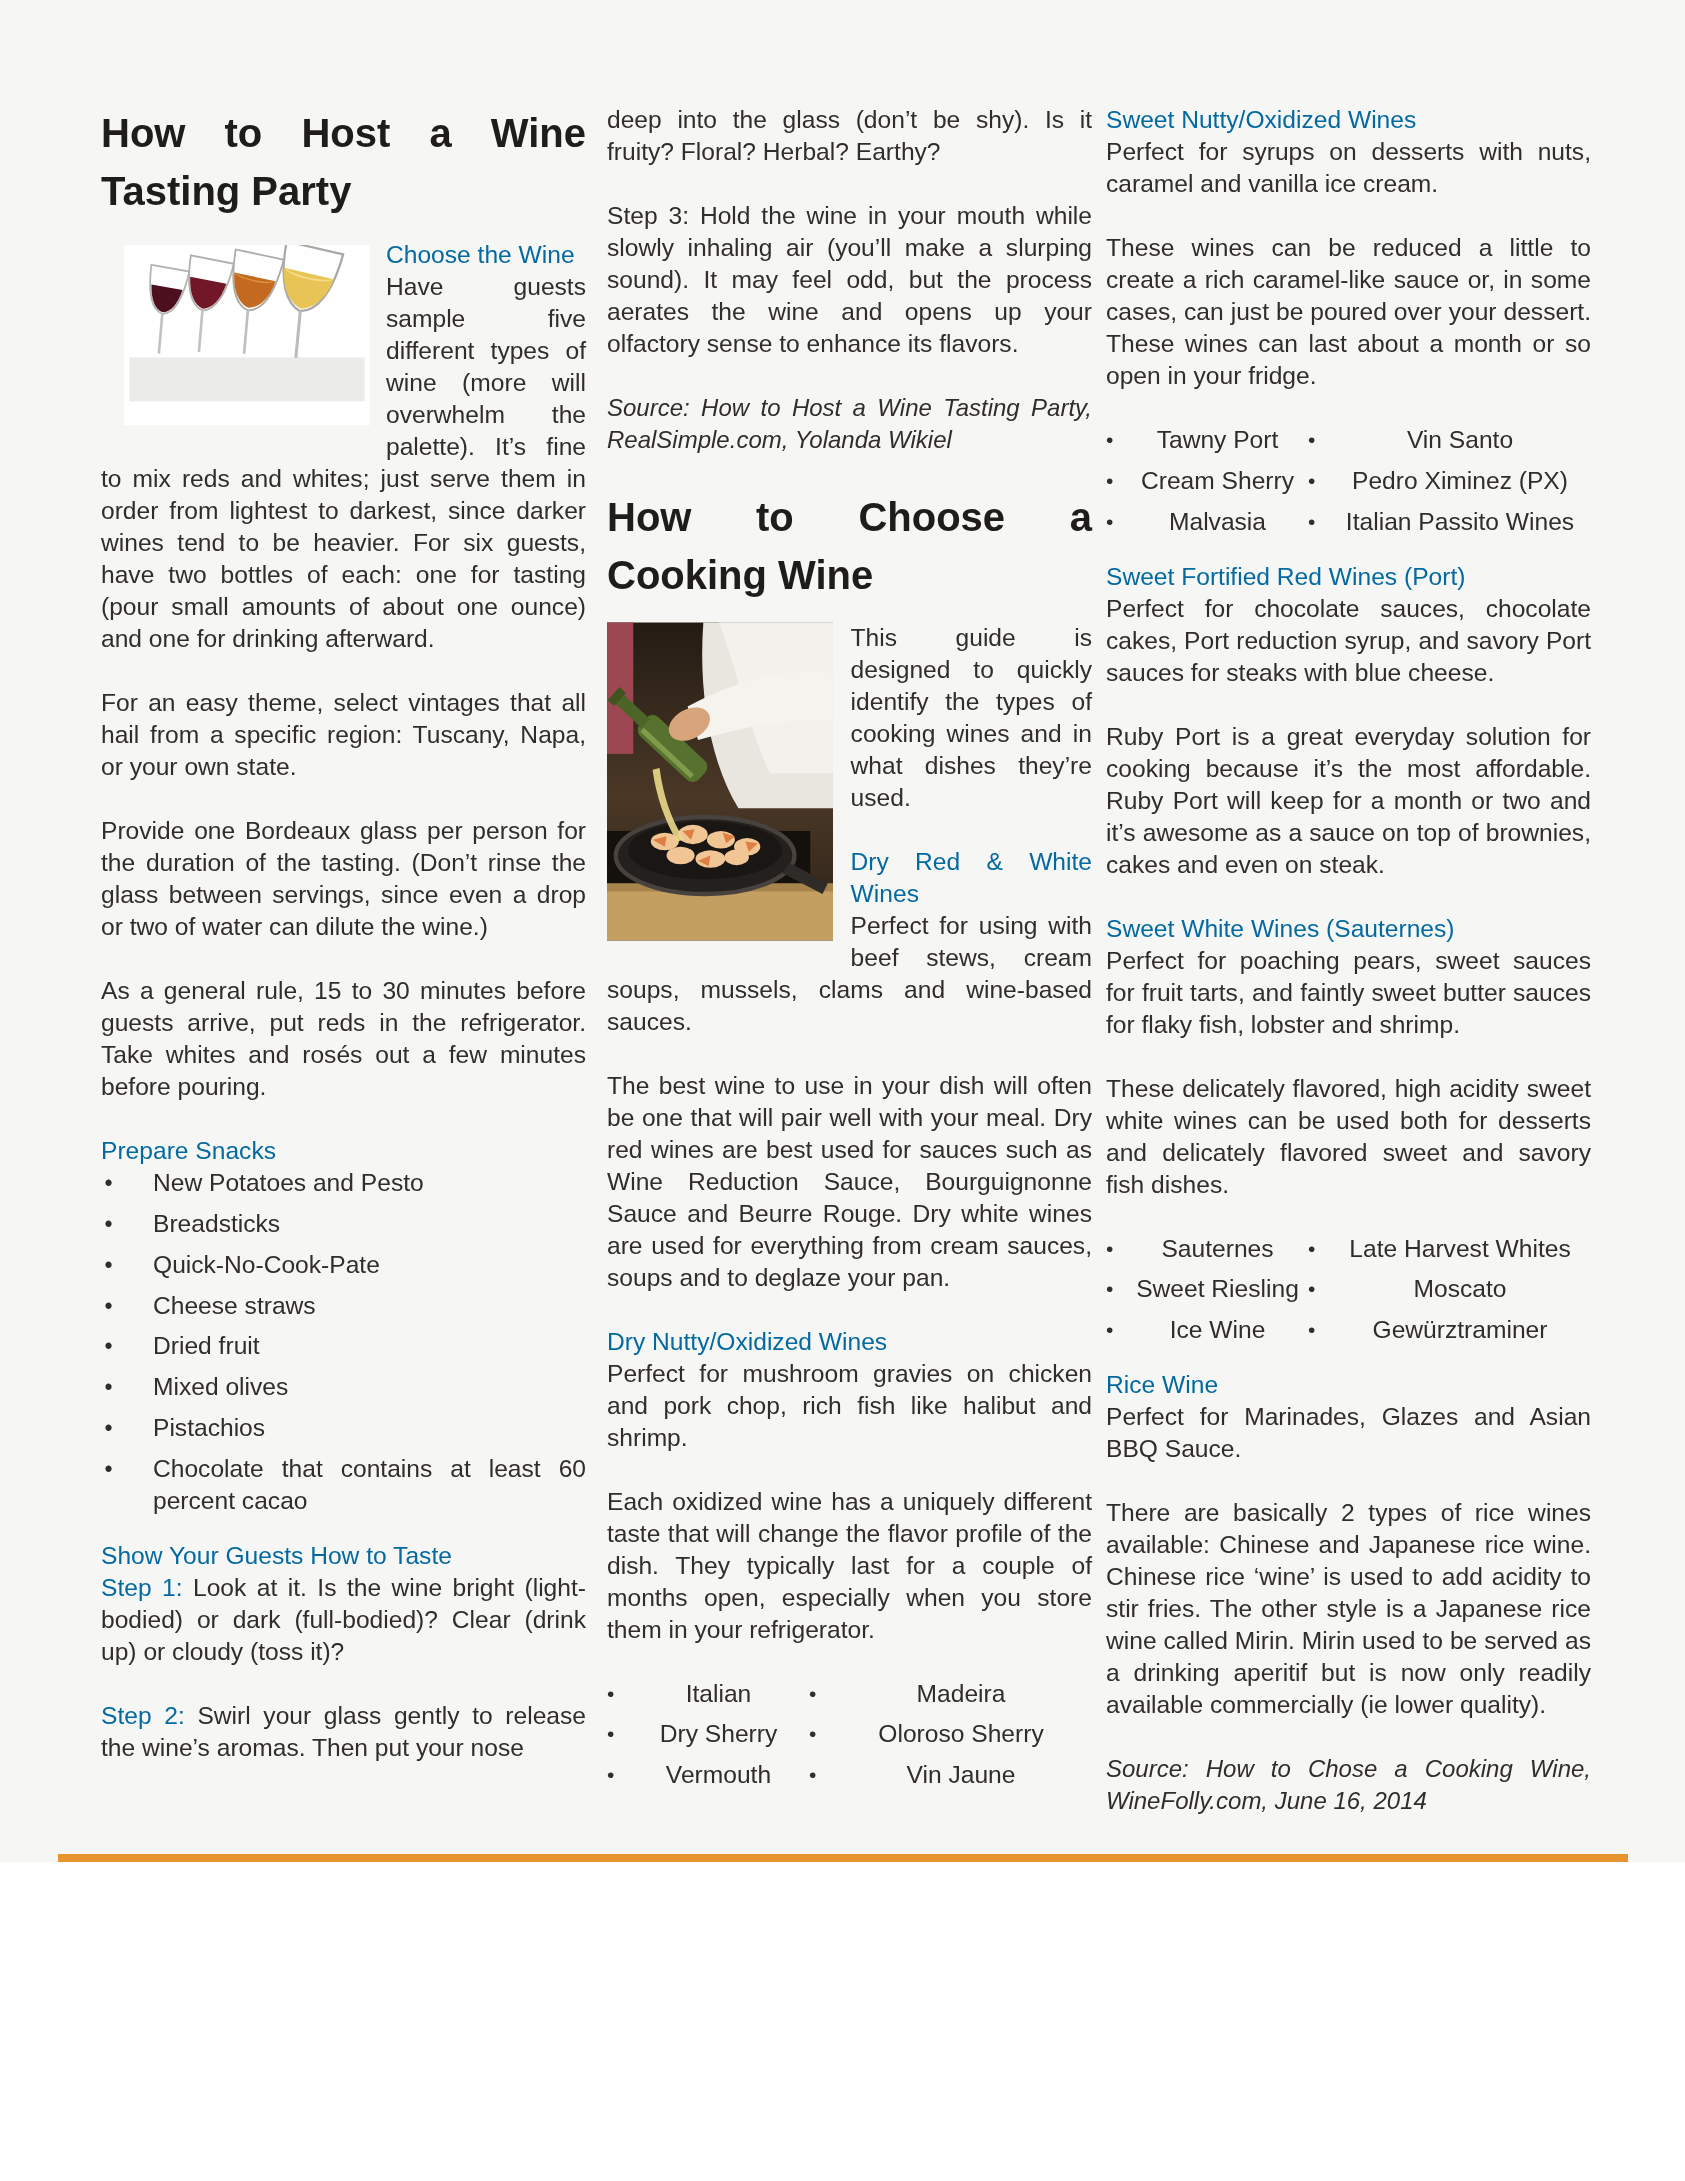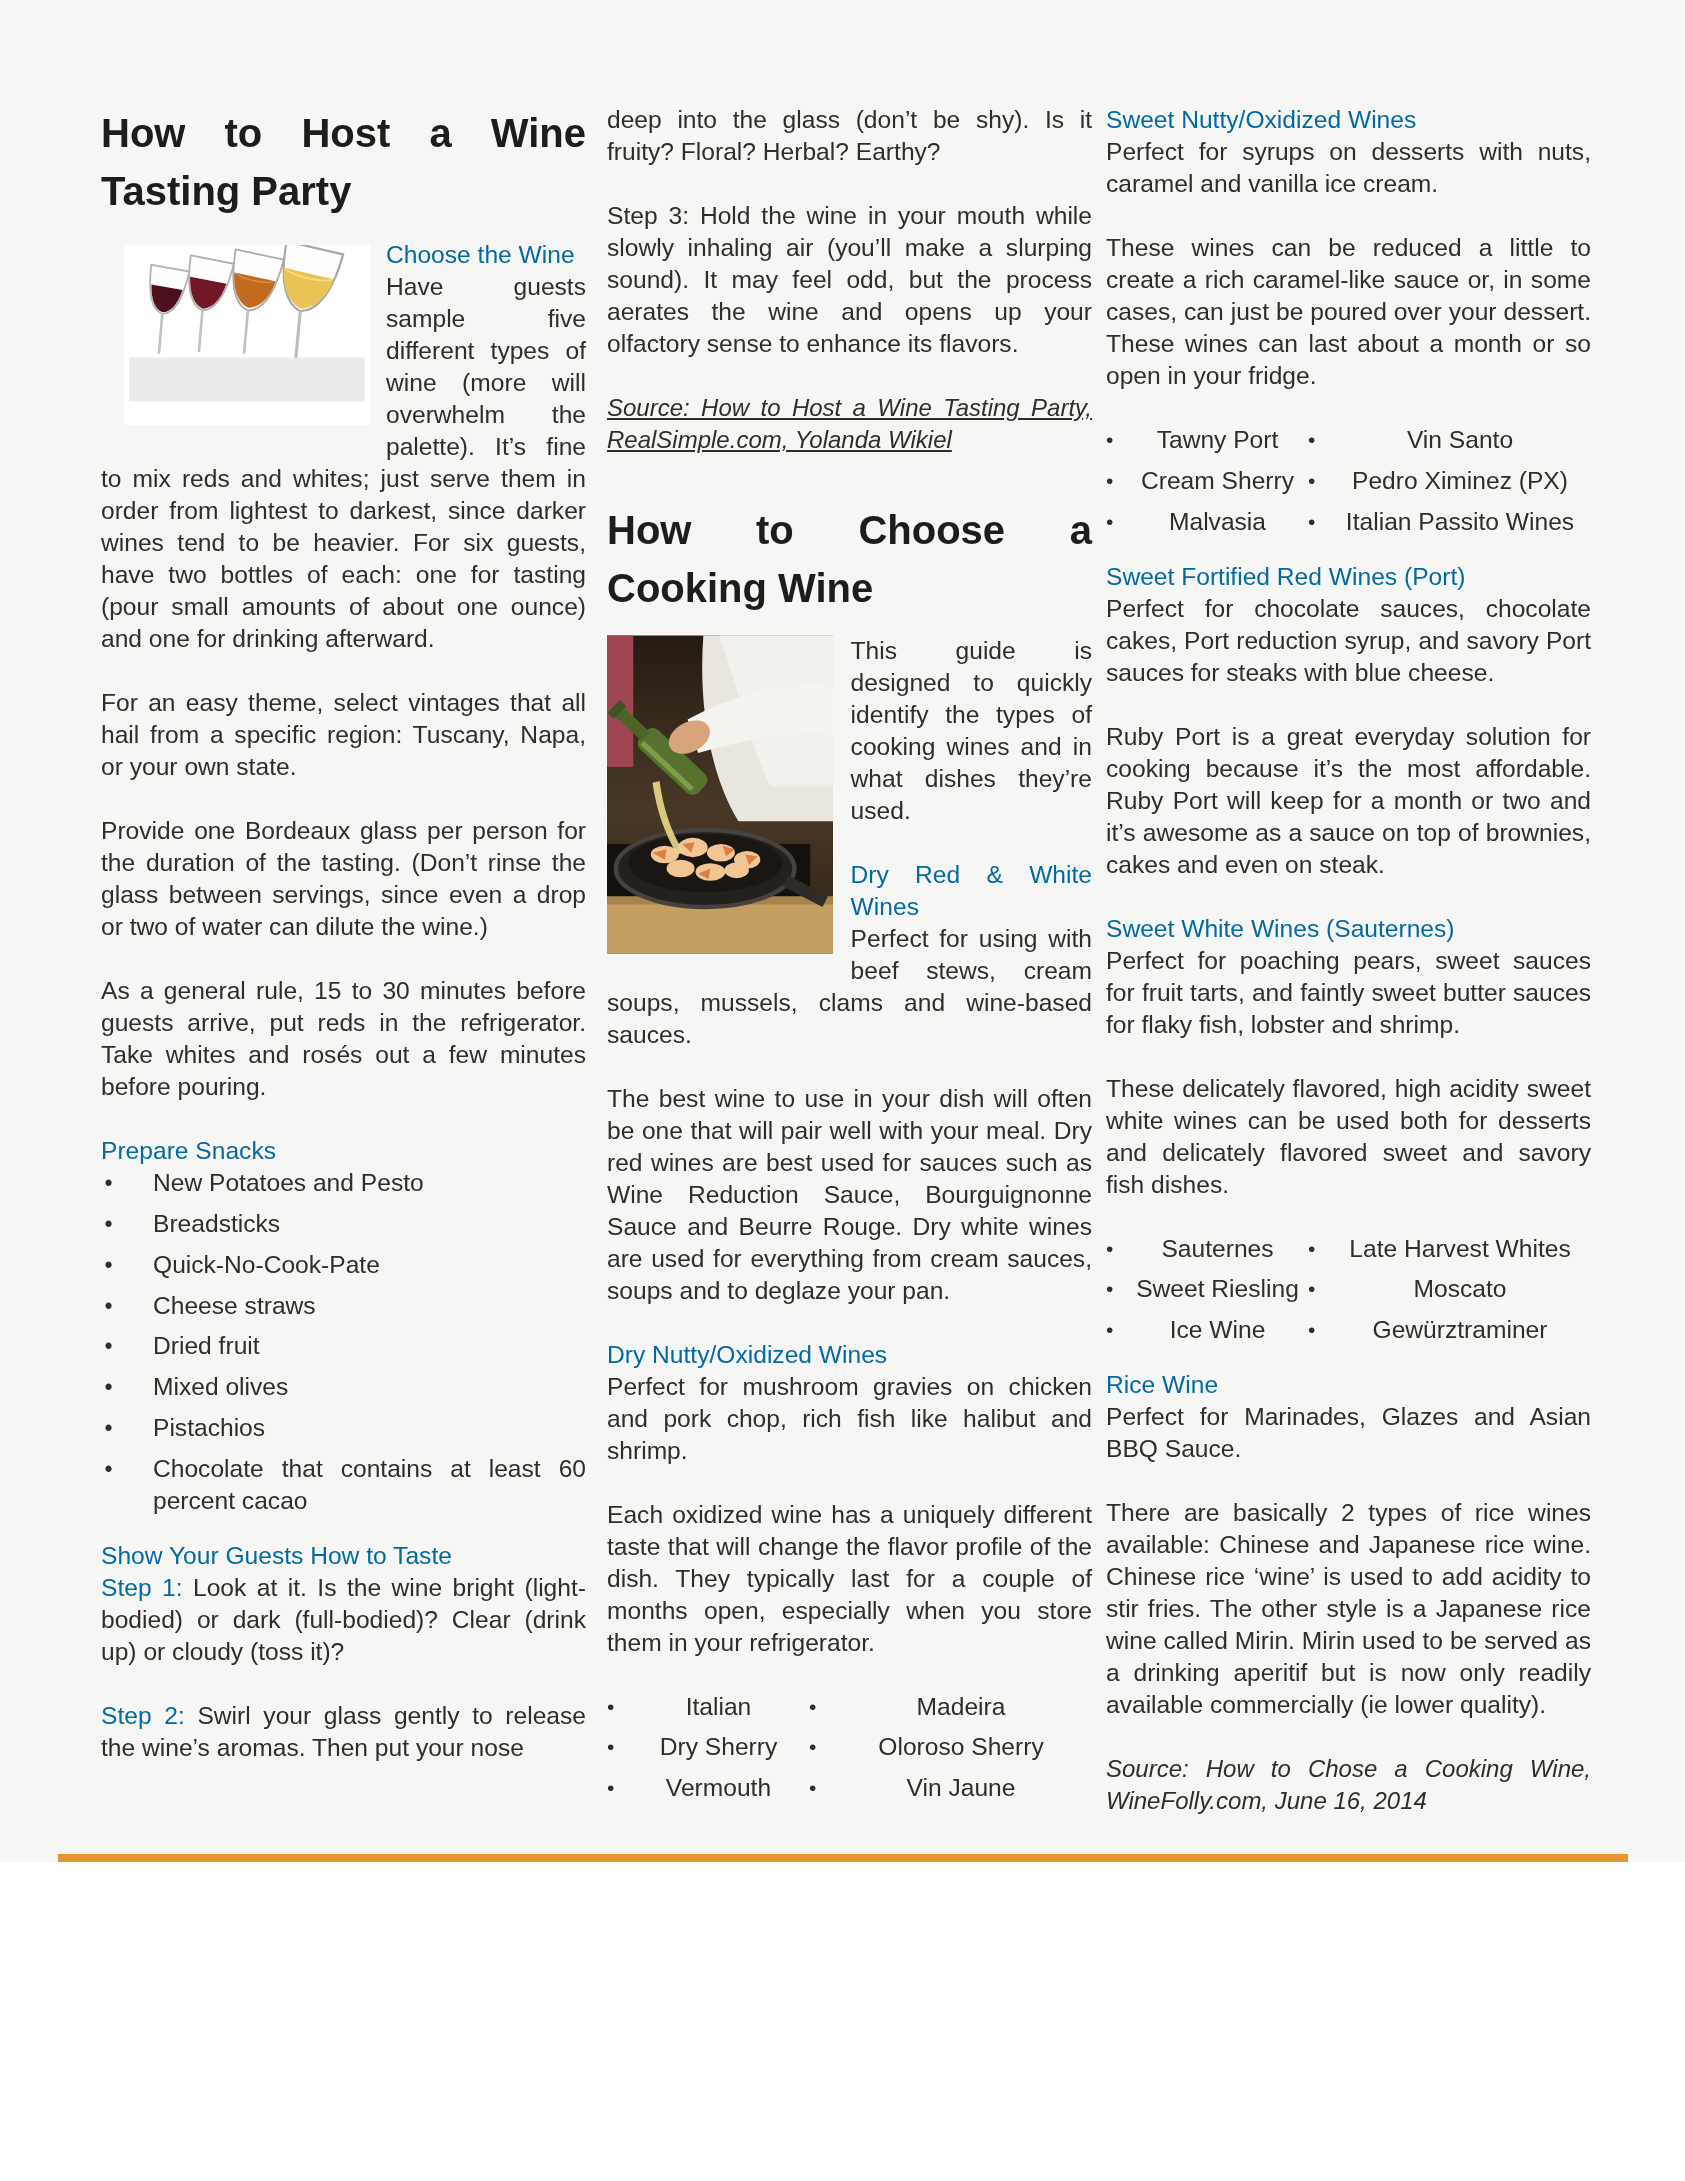--- a/index.html
+++ b/index.html
@@ -9,21 +9,21 @@
   .col1{left:101px;}
   .col2{left:607px;}
   .col3{left:1106px;}
   p{margin:0 0 32px 0;}
   strong{font-weight:normal;color:#0369a1;margin-top:24px;}
   .title{font-weight:bold;font-size:40px;line-height:58px;color:#1f1d1b;margin:0 0 19.3px 0;}
   .t2{margin-top:3.5px;margin-bottom:17.6px;}
   .tline{display:block;}
   .spread{display:flex;justify-content:space-between;}
   .source{font-style:italic;font-size:24px;line-height:32px;}
-  .src2{margin-bottom:45px;text-decoration:underline;}
+  .src2{margin-bottom:32px;}
   figure{margin:0;padding:0;}
   .wineimg{float:left;width:246px;height:180px;margin:5.3px 16px 8.8px 23px;}
   .cookimg{float:left;width:226px;height:319px;margin:0 17.6px 10.5px 0;}
   ul.snacklist{list-style:none;margin:0 0 23px 0;padding:0;}
   ul.snacklist li{position:relative;padding-left:52px;line-height:32px;margin-bottom:8.8px;}
   ul.snacklist li::before{content:"\2022";position:absolute;left:3.5px;top:0;font-size:23px;color:#302d2b;}
   .duolist{display:grid;grid-template-columns:202px 1fr;row-gap:8.8px;margin:0 0 23px 0;line-height:32px;}
   .duolist .cell{position:relative;padding-left:21px;text-align:center;}
   .duolist .cell::before{content:"\2022";position:absolute;left:0;top:0;font-size:21px;color:#302d2b;}
   .footer{position:absolute;left:58px;top:1854px;width:1570px;height:230px;background:#E8942E;color:#701a75;}

